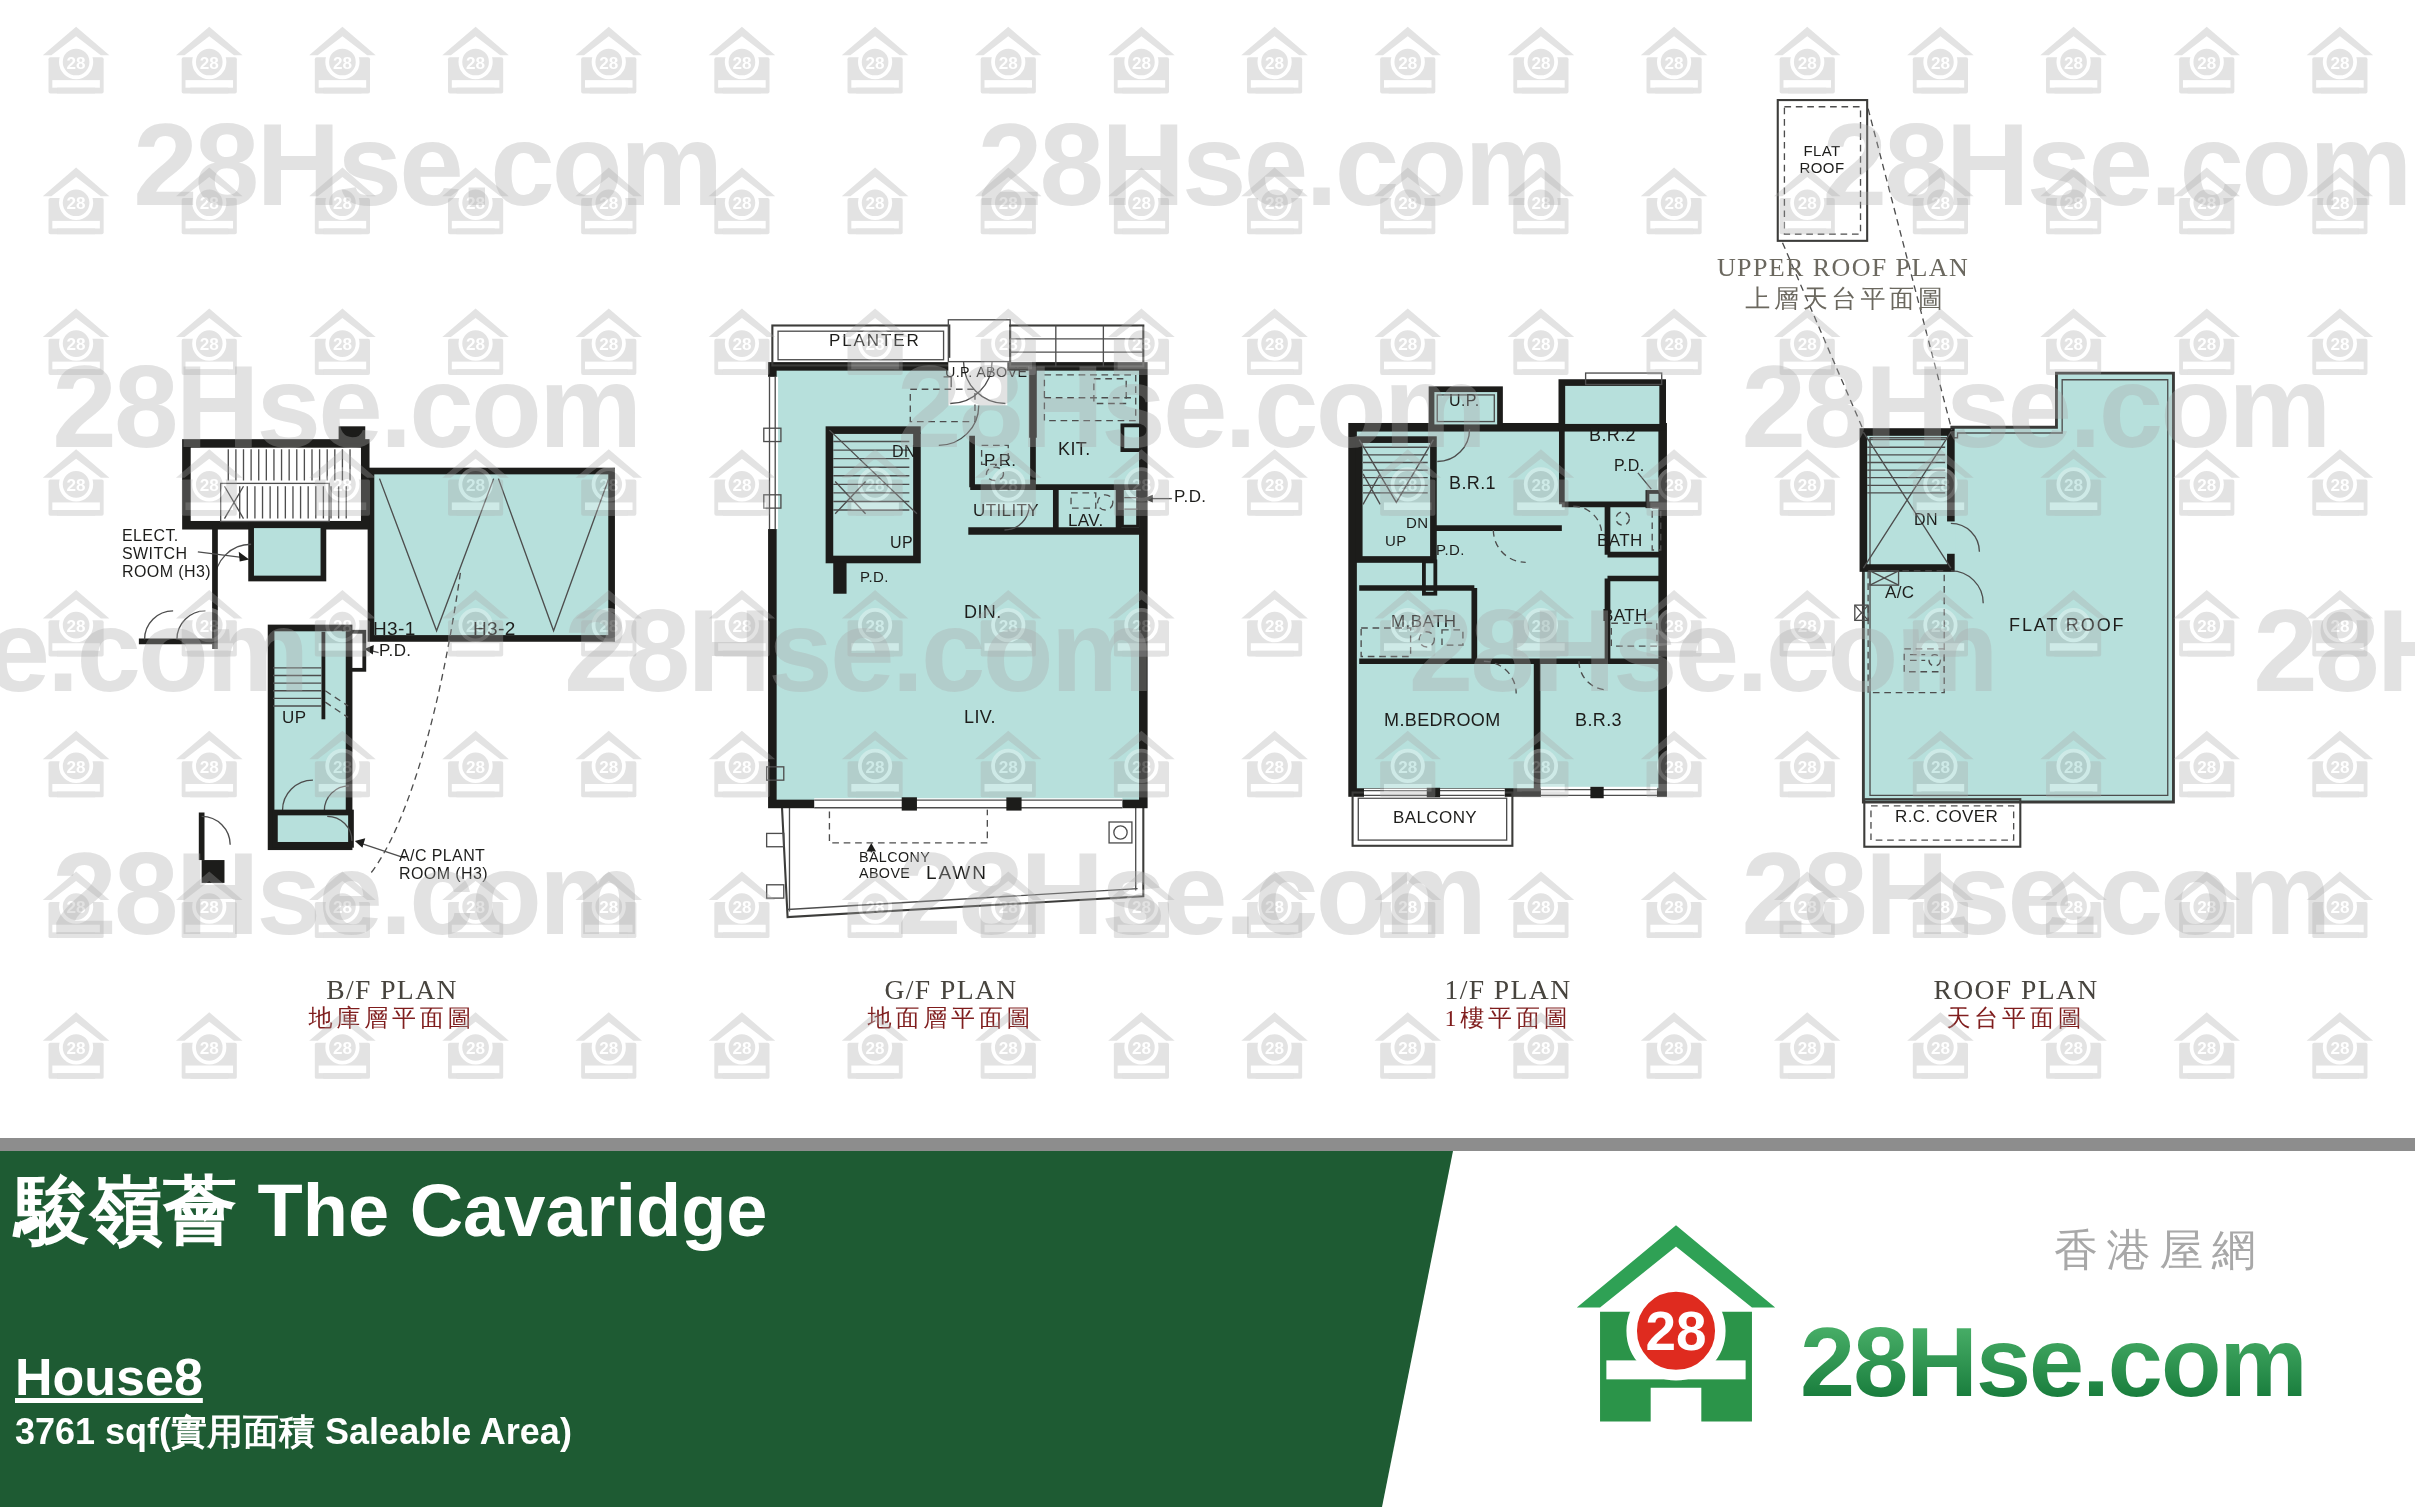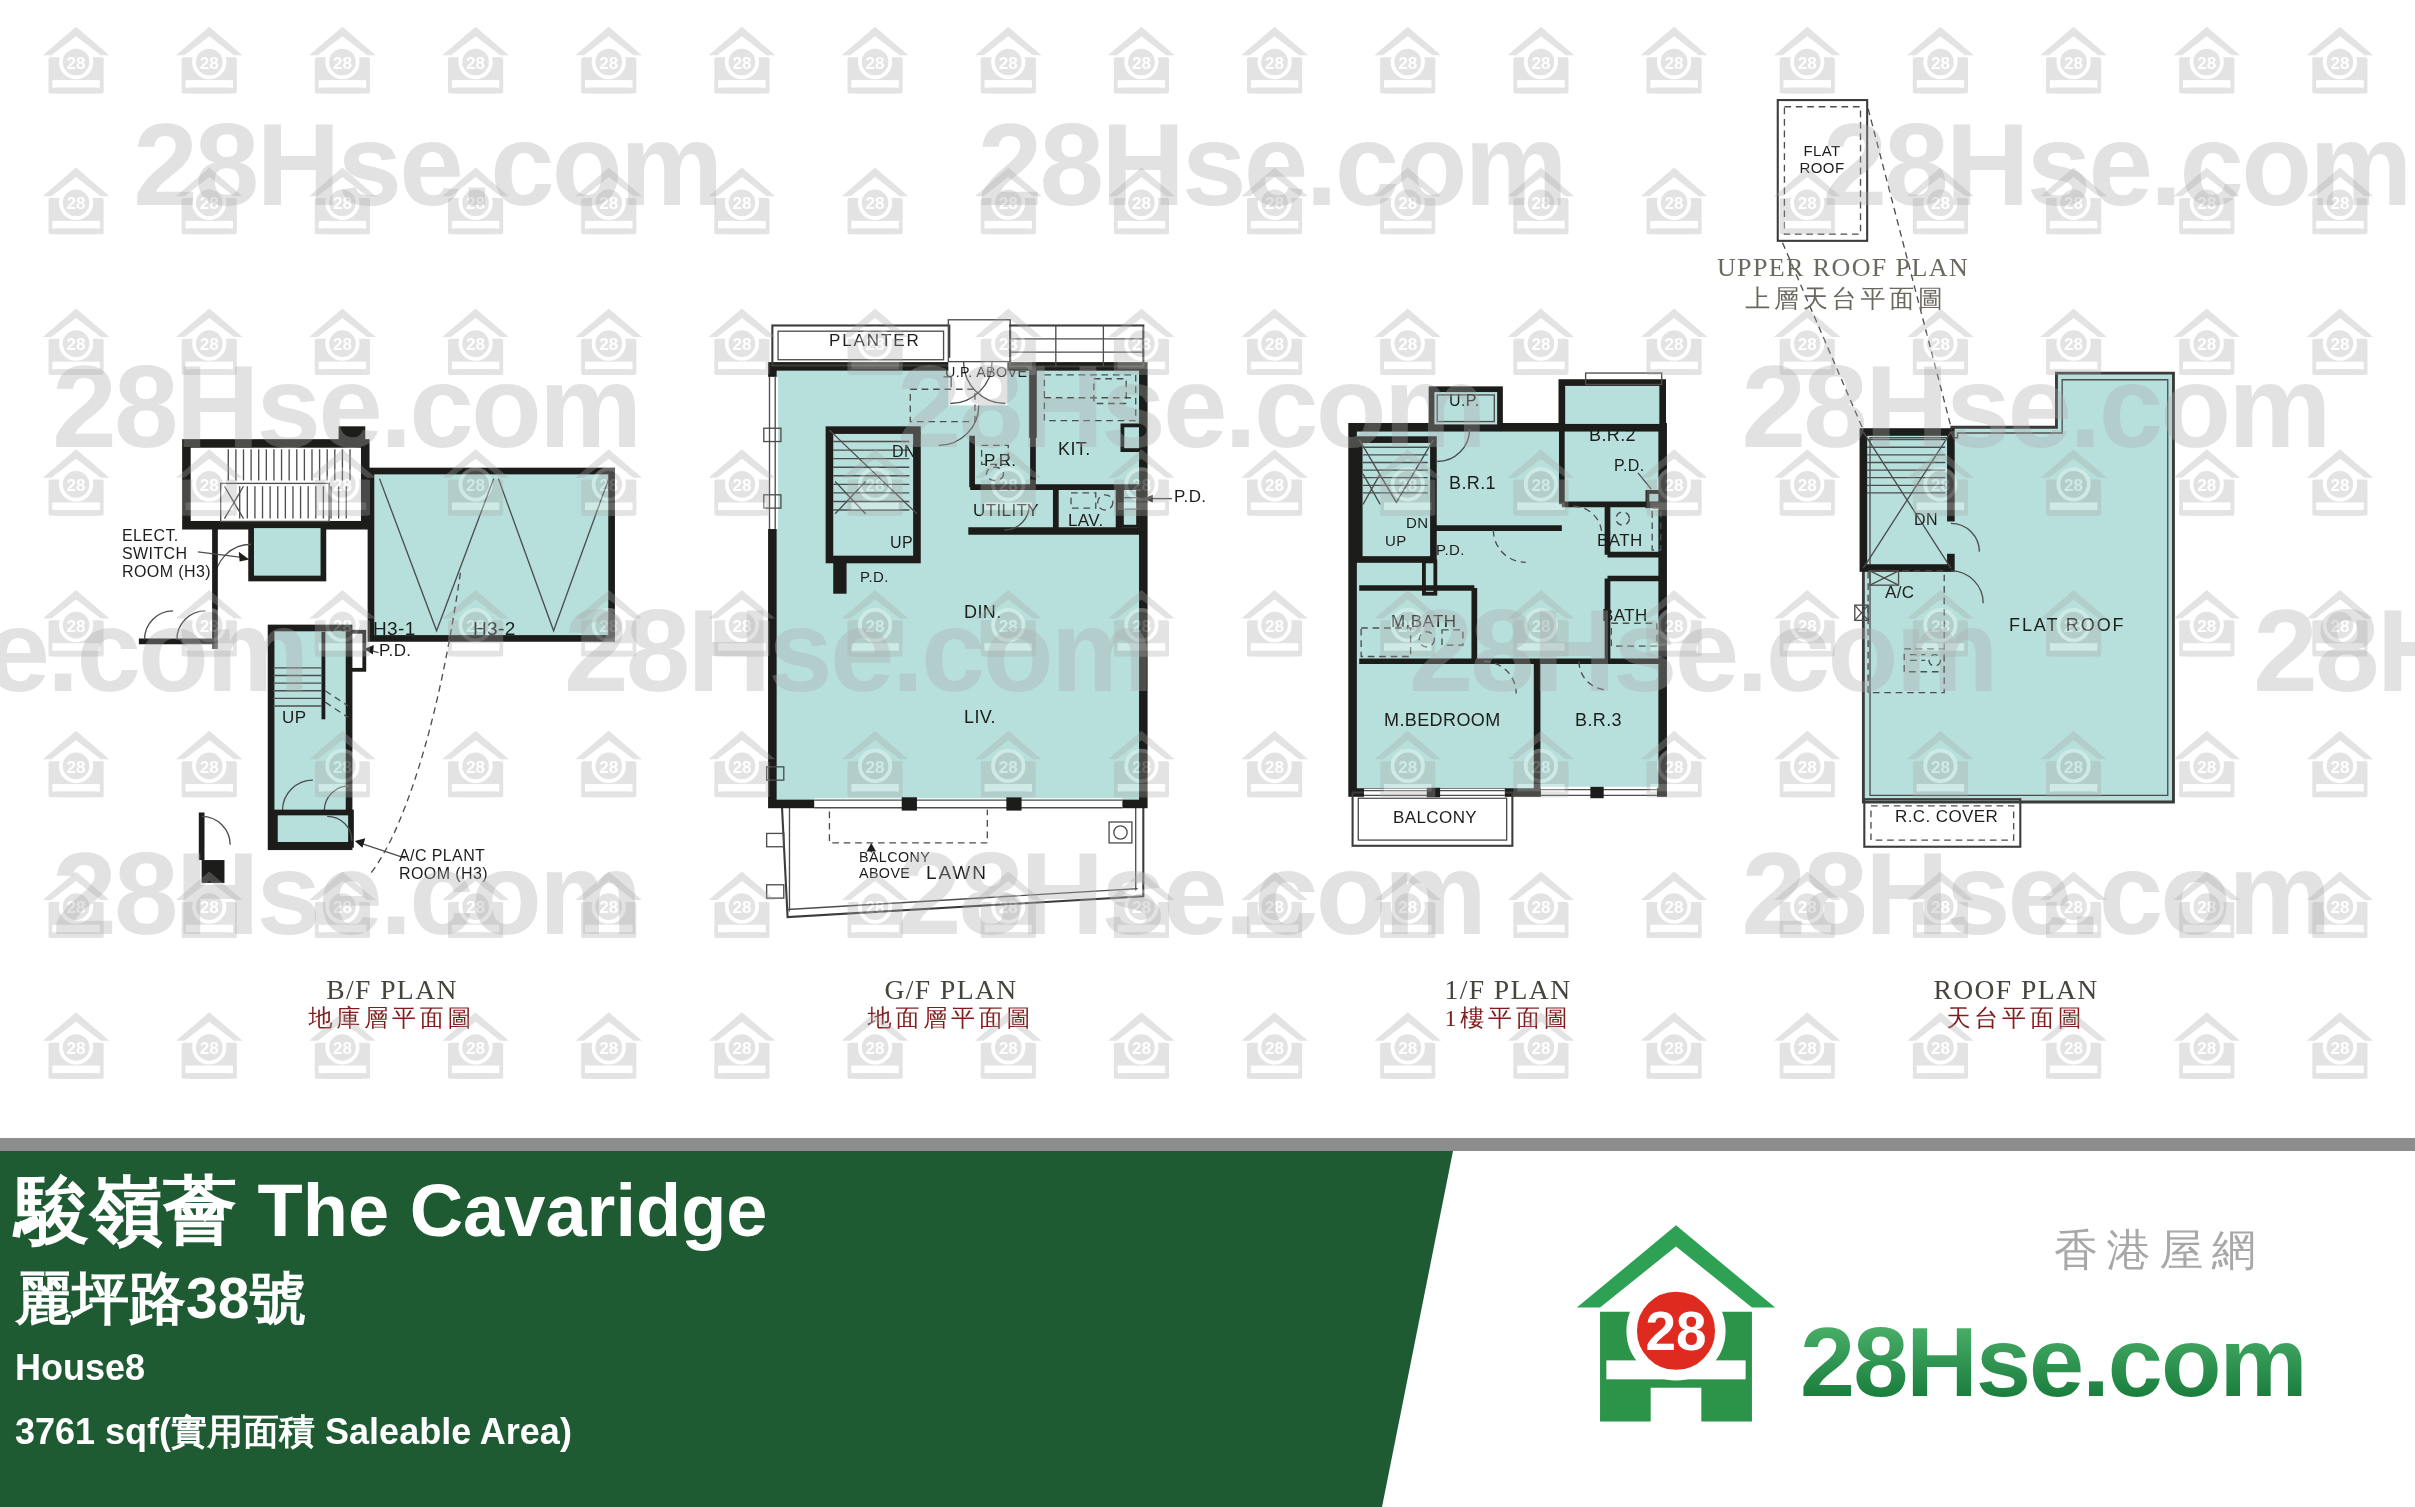--- a/index.html
+++ b/index.html
@@ -36,21 +36,21 @@
   .wm-text{font-family:"Liberation Sans",sans-serif;font-weight:bold;font-size:122px;
            fill:#ababab;opacity:.34;letter-spacing:-3px;}
   
   #divider-bar{position:absolute;left:0;top:1138px;width:2416px;height:13.3px;z-index:4;}
   #banner{position:absolute;left:0;top:1151px;width:1453px;height:357px;z-index:4;
           clip-path:polygon(0 0,100% 0,95.1% 100%,0 100%);}
   .bn{position:absolute;z-index:5;color:#ffffff;font-weight:bold;white-space:nowrap;
       font-family:"Liberation Sans",sans-serif;}
   #bn-title{left:15px;top:1162px;font-size:74px;}
   #bn-addr{left:15px;top:1261px;font-size:57px;}
-  #bn-house{left:15px;top:1347px;font-size:36px;}
+  #bn-house{left:15px;top:1347px;font-size:52px;text-decoration:underline;}
   #bn-area{left:15px;top:1408px;font-size:36px;}
   
   #logo-house{position:absolute;left:1569px;top:1219px;z-index:5;}
   #logo-brand{position:absolute;left:1800px;top:1305px;z-index:5;font-size:99px;font-weight:bold;
               letter-spacing:-1.9px;color:#15803d;white-space:nowrap;
               background:linear-gradient(#56bd74,#0b6e30);
               -webkit-background-clip:text;background-clip:text;-webkit-text-fill-color:transparent;}
   #logo-zh{position:absolute;left:2054px;top:1221px;z-index:5;font-size:44px;color:#a8a8a8;
            letter-spacing:8.6px;white-space:nowrap;}
 </style>
@@ -441,21 +441,20 @@
         <text class="wm-text" x="55" y="982">28Hse.com</text>
         <text class="wm-text" x="943" y="982">28Hse.com</text>
         <text class="wm-text" x="1831" y="982">28Hse.com</text>
         <text class="wm-text" x="2719" y="982">28Hse.com</text>
       </g>
   </svg>
 
   <div id="divider-bar" style="background: rgb(141, 141, 141);"></div>
   <div id="banner" style="background: rgb(30, 91, 51);"></div>
   <span class="bn" id="bn-title">駿嶺薈 The Cavaridge</span>
-  <span class="bn" id="bn-addr">麗坪路38號</span>
   <span class="bn" id="bn-house">House8</span>
   <span class="bn" id="bn-area">3761 sqf(實用面積 Saleable Area)</span>
 
   <svg id="logo-house" width="214" height="211" viewBox="0 0 100 100">
     <path fill="#2fa155" d="M50,3 L97,42 L86,42 L50,13 L14,42 L3,42 Z"></path>
     <path fill="#2b9449" d="M14,44 L86,44 L86,96 L62,96 L62,80 L38,80 L38,96 L14,96 Z"></path>
     <rect fill="#ffffff" x="17" y="67" width="66" height="9"></rect>
     <circle cx="50" cy="53" r="21" fill="#df2b1f" stroke="#ffffff" stroke-width="5"></circle>
     <text x="50" y="62" text-anchor="middle" font-family="Liberation Sans,sans-serif" font-weight="bold" font-size="26" fill="#ffffff">28</text>
   </svg>

